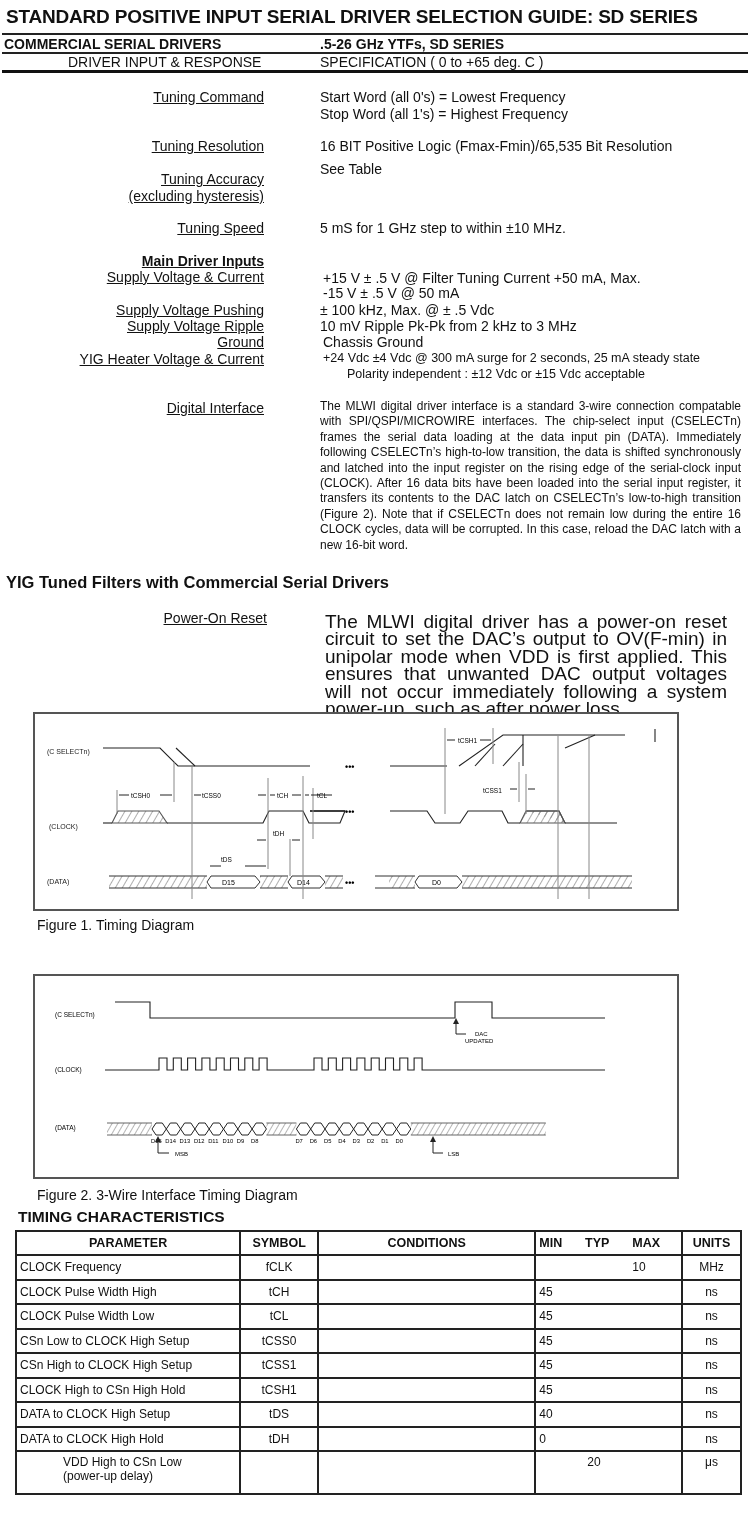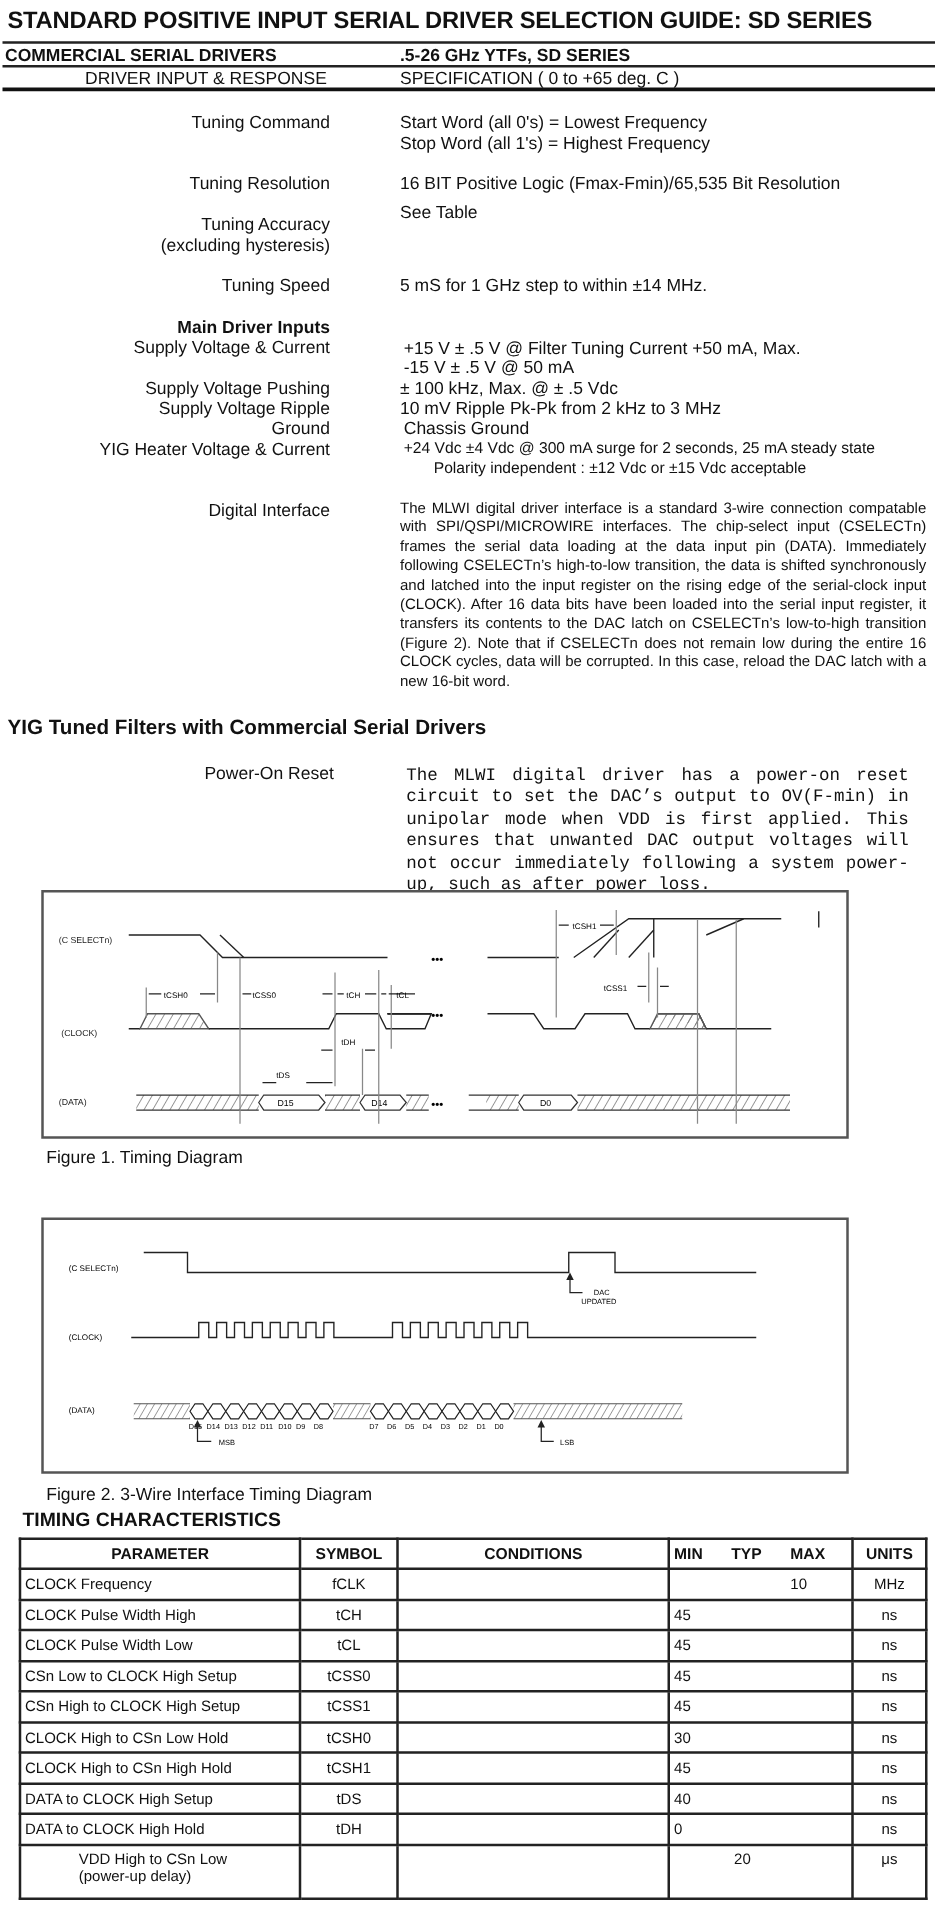--- a/index.html
+++ b/index.html
@@ -4,25 +4,25 @@
 <style>
   html, body { margin: 0; padding: 0; background: #ffffff; }
   body { width: 750px; height: 1526px; position: relative; overflow: hidden;
          font-family: "Liberation Sans", sans-serif; color: #111; }
   .abs { position: absolute; }
   .title { left: 6px; top: 6px; font-size: 19px; font-weight: bold; letter-spacing: -0.2px; white-space: nowrap; }
   .rule-thin { left: 2px; width: 746px; height: 2px; background: #222; }
   .rule-thick { left: 2px; width: 746px; height: 3px; background: #111; }
   .hdr1 { top: 36px; font-size: 14px; font-weight: bold; }
   .hdr2 { top: 54px; font-size: 14px; }
-  .lbl { right: 486px; text-align: right; font-size: 14px; white-space: nowrap; line-height: 17px; }
+  .lbl { right: 486px; text-align: right; font-size: 14px; white-space: nowrap; line-height: 17px; text-decoration: underline; }
   .val { left: 320px; font-size: 14px; white-space: nowrap; line-height: 17px; }
   .val-sm { left: 323px; font-size: 12.5px; white-space: nowrap; line-height: 17px; }
   .para { font-size: 12px; line-height: 15.4px; text-align: justify; }
-  .para2 { font-size: 14px; line-height: 17.4px; text-align: justify; font-family: Liberation Mono, monospace; }
+  .para2 { font-size: 19px; line-height: 17.4px; text-align: justify; }
   .section { left: 6px; top: 573px; font-size: 16.5px; font-weight: bold; }
   .fig-box { border: 2px solid #555; box-sizing: border-box; background: #fff; }
   .caption { font-size: 14px; }
   svg text { font-family: "Liberation Sans", sans-serif; }
   table.tc { position: absolute; left: 15px; top: 1230px; width: 727px; border-collapse: collapse;
              font-size: 12px; }
   table.tc td, table.tc th { border: 2px solid #222; padding: 0 3px; height: 22.5px; vertical-align: middle; }
   table.tc th { font-weight: bold; font-size: 12.5px; height: 22px; }
   .c-sym, .c-units { text-align: center; }
   .mtm { display: flex; justify-content: space-between; padding-right: 18px; }
@@ -44,21 +44,21 @@
 <div class="abs val" style="top:106px;">Stop Word (all 1's) = Highest Frequency</div>
 
 <div class="abs lbl" style="top:138px;">Tuning Resolution</div>
 <div class="abs val" style="top:138px;">16 BIT Positive Logic (Fmax-Fmin)/65,535 Bit Resolution</div>
 
 <div class="abs lbl" style="top:171px;">Tuning Accuracy</div>
 <div class="abs lbl" style="top:188px;">(excluding hysteresis)</div>
 <div class="abs val" style="top:161px;">See Table</div>
 
 <div class="abs lbl" style="top:220px;">Tuning Speed</div>
-<div class="abs val" style="top:220px;">5 mS for 1 GHz step to within ±14 MHz.</div>
+<div class="abs val" style="top:220px;">5 mS for 1 GHz step to within ±10 MHz.</div>
 
 <div class="abs lbl" style="top:253px; font-weight:bold;">Main Driver Inputs</div>
 
 <div class="abs lbl" style="top:269px;">Supply Voltage &amp; Current</div>
 <div class="abs val" style="top:270px; left:323px;">+15 V ± .5 V @ Filter Tuning Current +50 mA, Max.</div>
 <div class="abs val" style="top:285px; left:323px;">-15 V ± .5 V @ 50 mA</div>
 
 <div class="abs lbl" style="top:302px;">Supply Voltage Pushing</div>
 <div class="abs val" style="top:302px;">± 100 kHz, Max. @ ± .5 Vdc</div>
 
@@ -325,27 +325,20 @@
         <td class="c-units">ns</td>
       </tr>
       <tr>
         <td><span>CSn High to CLOCK High Setup</span></td>
         <td class="c-sym">tCSS1</td>
         <td></td>
         <td><span>45</span></td>
         <td class="c-units">ns</td>
       </tr>
       <tr>
-        <td><span>CLOCK High to CSn Low Hold</span></td>
-        <td class="c-sym">tCSH0</td>
-        <td></td>
-        <td><span>30</span></td>
-        <td class="c-units">ns</td>
-      </tr>
-      <tr>
         <td><span>CLOCK High to CSn High Hold</span></td>
         <td class="c-sym">tCSH1</td>
         <td></td>
         <td><span>45</span></td>
         <td class="c-units">ns</td>
       </tr>
       <tr>
         <td><span>DATA to CLOCK High Setup</span></td>
         <td class="c-sym">tDS</td>
         <td></td>

